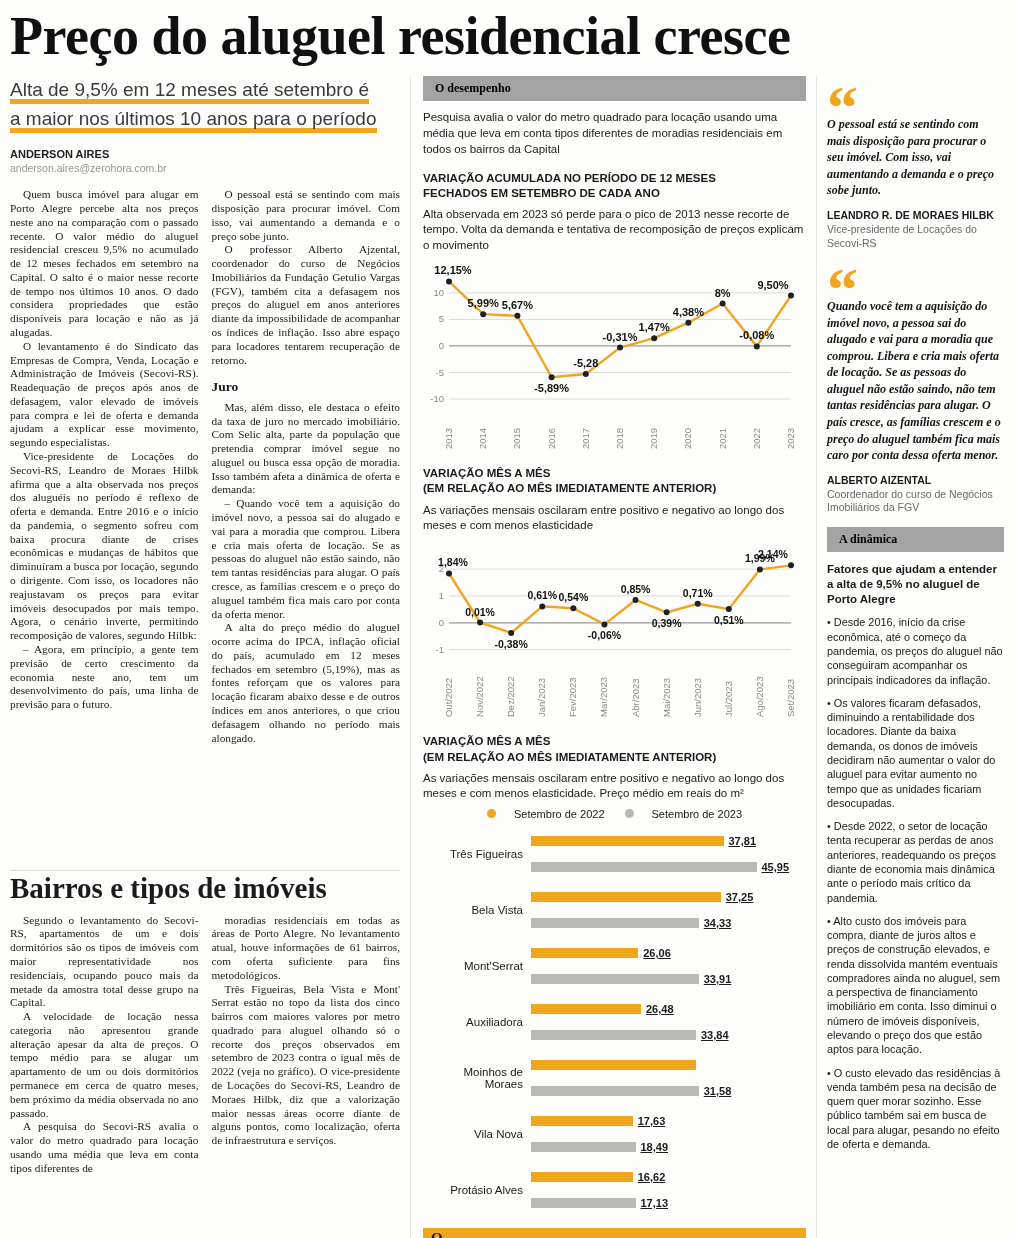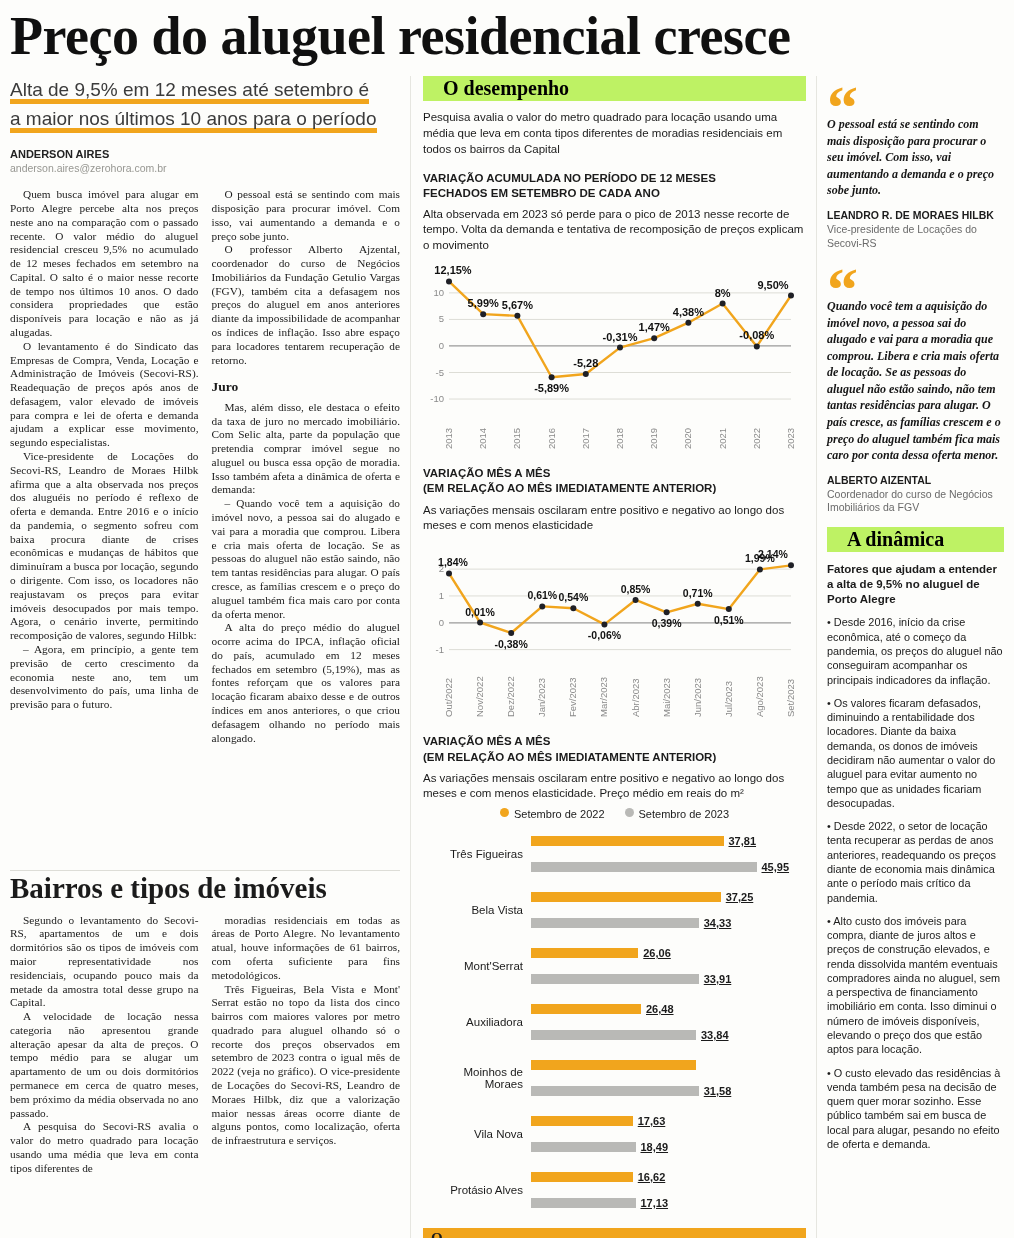--- a/index.html
+++ b/index.html
@@ -23,32 +23,32 @@
   .article-cols{display:flex;gap:13px;margin-top:14px;height:672px;overflow:hidden;}
   .acol{flex:1;min-width:0;font-size:11.3px;line-height:1.22;text-align:justify;}
   .acol p{margin:0;text-indent:13px;}
   .crosshead{margin:12px 0 5px;font-family:"Liberation Serif",serif;font-weight:bold;
              font-size:13.5px;text-indent:0;}
   .bairros-headline{margin:10px 0 10px;padding-top:2px;border-top:1px solid #ddddd7;
                     font-family:"Liberation Serif",serif;font-weight:bold;font-size:29px;line-height:1.05;}
   .bairros-cols{display:flex;gap:13px;}
 
   
-  .section-bar{background:#bef264;color:#000;font-family:"Liberation Serif",serif;
-               font-weight:bold;font-size:20px;line-height:20px;padding:2px 20px 3px;}
+  .section-bar{background:#a3a3a3;color:#000;font-family:"Liberation Serif",serif;
+               font-weight:bold;font-size:12px;line-height:20px;padding:2px 12px 3px;}
 
   
   .perf-intro{font-family:"Liberation Sans",sans-serif;font-size:11.5px;line-height:1.38;margin:9px 0 6px;}
   .chart-title{font-family:"Liberation Sans",sans-serif;font-weight:bold;font-size:11.5px;
                line-height:1.32;margin:13px 0 6px;}
   .chart-sub{font-family:"Liberation Sans",sans-serif;font-size:11.5px;line-height:1.34;margin:0 0 4px;}
   svg{display:block;}
   .legend{display:flex;gap:20px;justify-content:center;align-items:center;
           font-family:"Liberation Sans",sans-serif;font-size:11px;margin:6px 0 10px;}
-  .legend-item{display:flex;gap:5px;}
+  .legend-item{display:flex;align-items:center;gap:18px;}
   .dot{display:inline-block;width:9px;height:9px;border-radius:50%;}
   .dot-yellow{background:#F1A51D;}
   .dot-gray{background:#B9B9B6;}
   .bar-row{display:flex;align-items:center;margin-bottom:7px;}
   .bar-name{width:100px;text-align:right;padding-right:8px;
             font-family:"Liberation Sans",sans-serif;font-size:11.5px;color:#1b1b1b;}
   .bar-pair{flex:1;display:flex;flex-direction:column;gap:3px;min-width:0;}
   .bar-line{display:flex;align-items:center;height:23px;text-decoration:underline;}
   .bar-fill{height:10px;}
   .bar-val{margin-left:5px;font-family:"Liberation Sans",sans-serif;font-weight:bold;font-size:11px;white-space:nowrap;}

